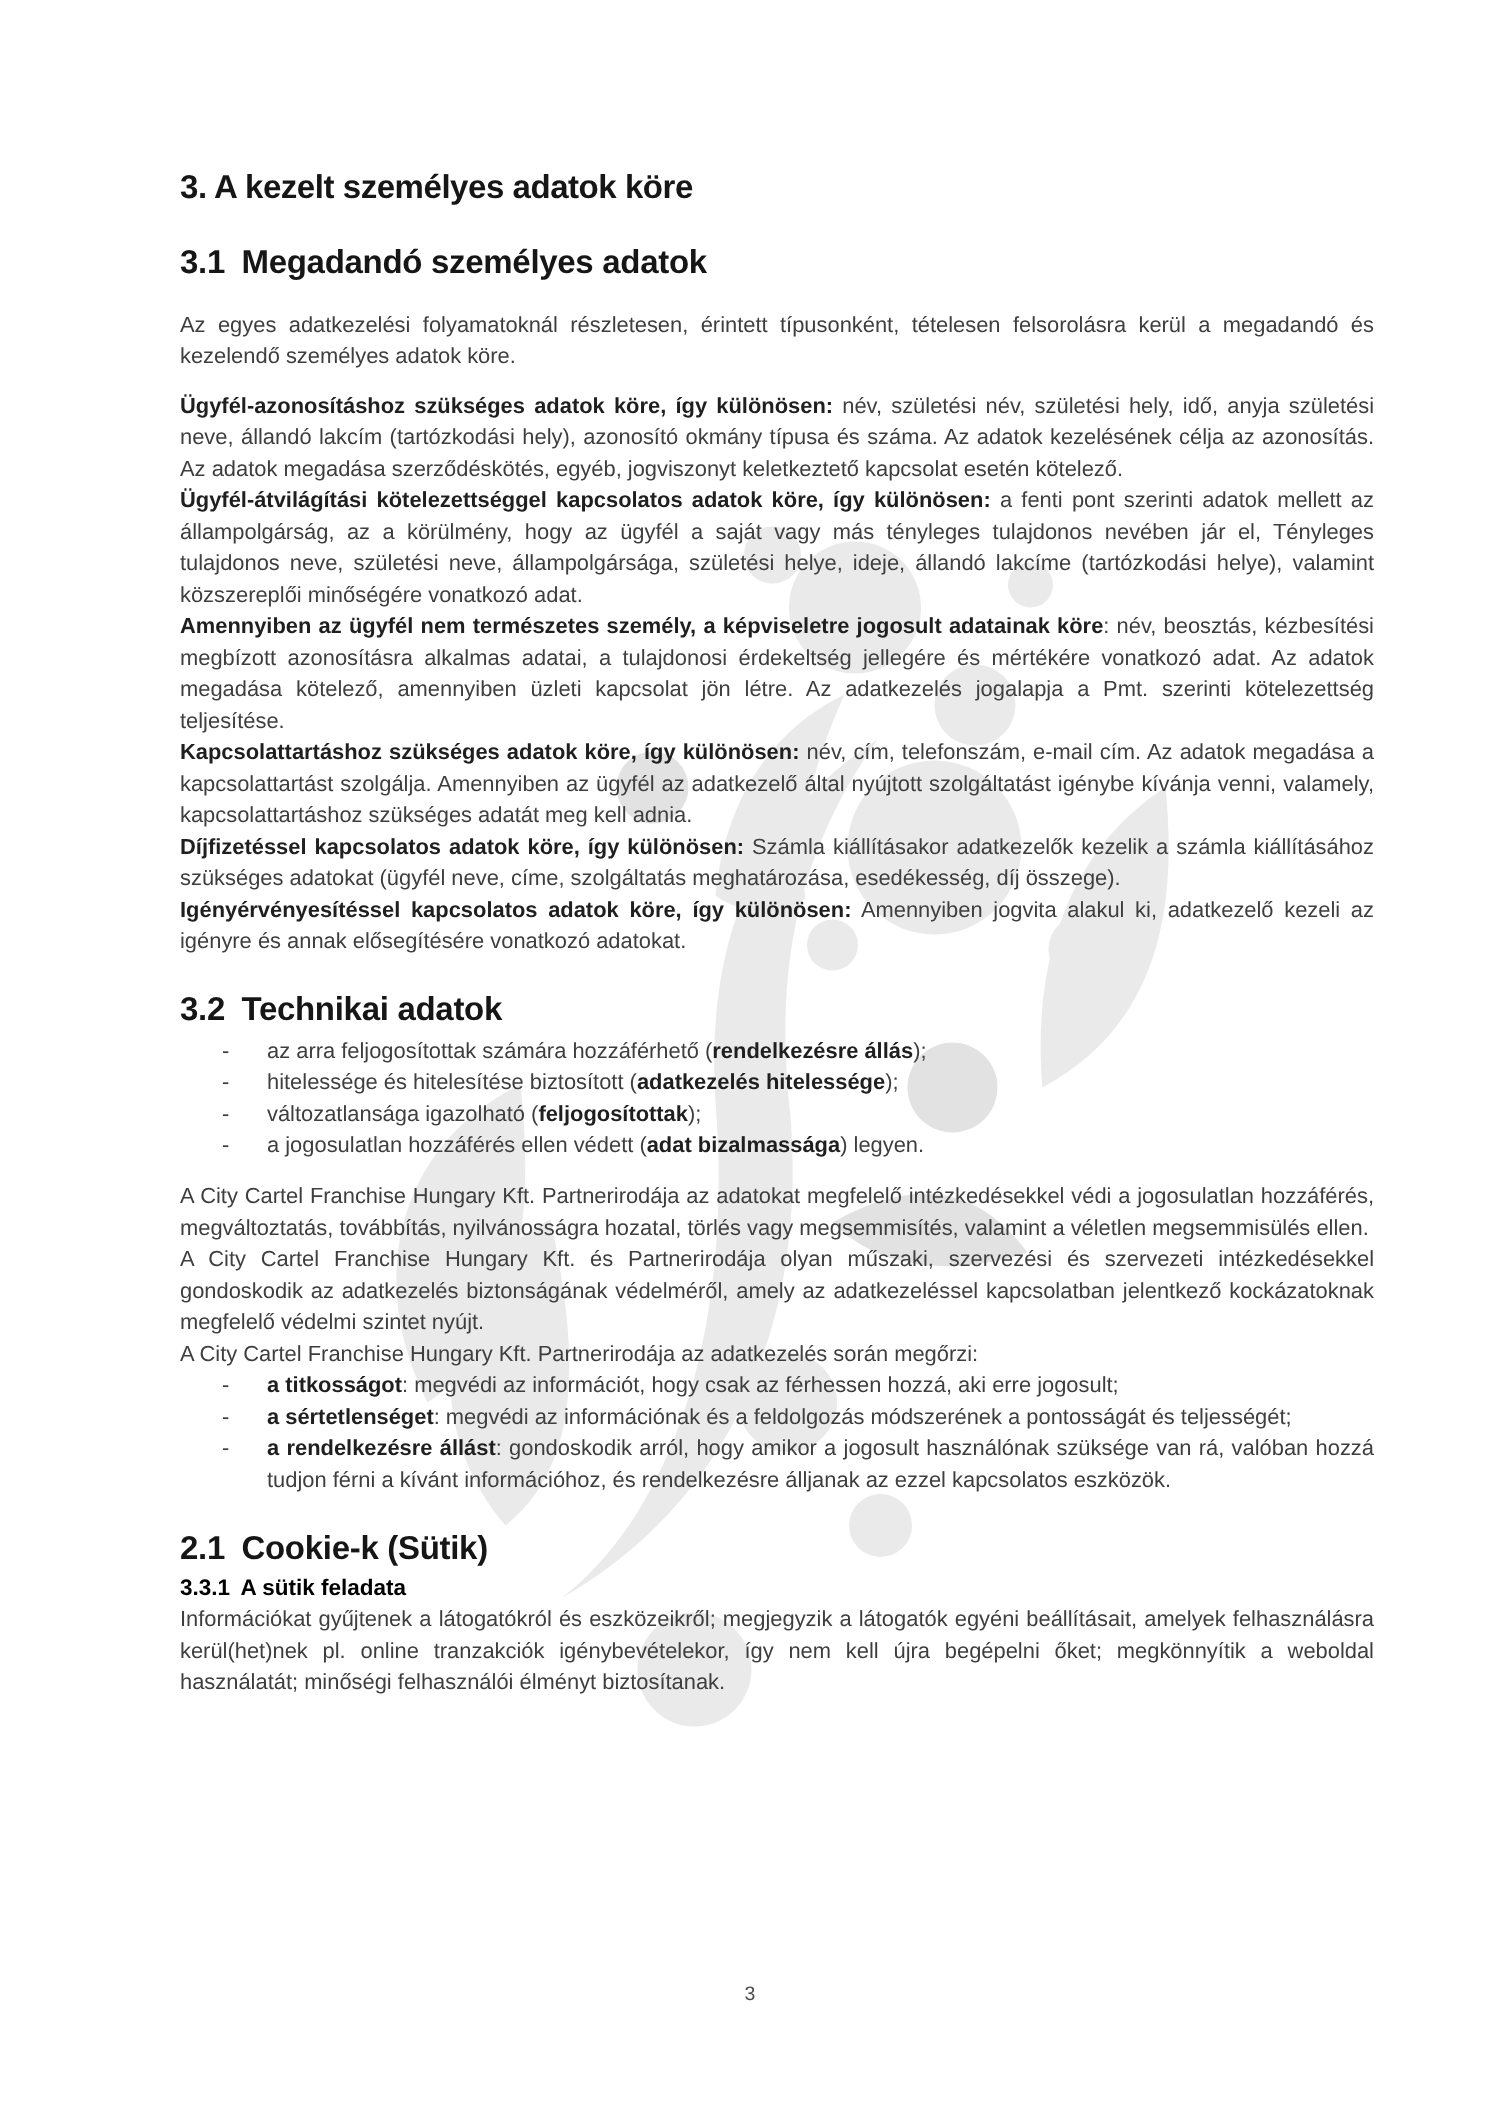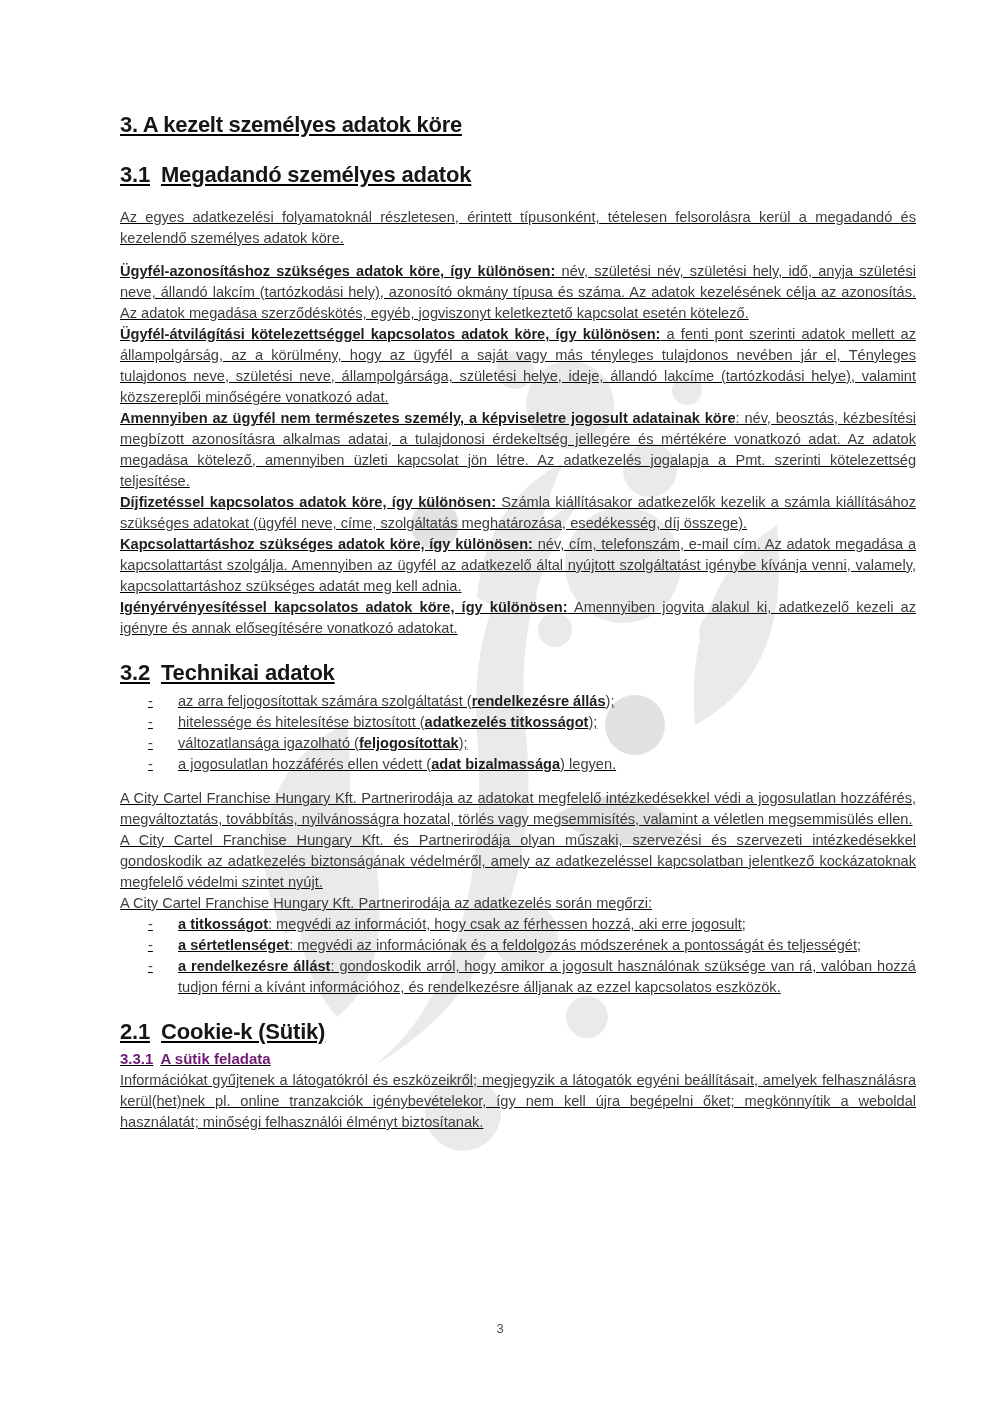--- a/index.html
+++ b/index.html
@@ -2,26 +2,26 @@
 <html><head>
 <meta charset="utf-8">
 <style>
   html,body { margin:0; padding:0; background:#ffffff; }
   .page {
     width:1000px; height:1414px; position:relative; overflow:hidden;
     background:#ffffff;
     font-family:"Liberation Sans","DejaVu Sans",sans-serif;
   }
   .watermark { position:absolute; left:225px; top:295px; width:560px; height:860px; z-index:0; }
-  .content { position:relative; z-index:1; padding:112px 84px 0 120px; box-sizing:border-box;text-decoration:underline; }
+  .content { position:relative; z-index:1; padding:112px 84px 0 120px; box-sizing:border-box; }
 
   h1 { margin:0 0 24px 0; font-size:22px; font-weight:bold; letter-spacing:-0.3px; color:#161616; }
   h2 { margin:21px 0 5px 0; font-size:22px; font-weight:bold; letter-spacing:-0.2px; color:#161616; }
   h2.first { margin-top:0; }
-  h3 { margin:0 0 3px 0; font-size:15px; font-weight:bold; color:#701a75; }
+  h3 { margin:0 0 3px 0; font-size:15px; font-weight:bold; color:#000000; }
   .h-num { margin-right:11px; }
   h3 .h-num { margin-right:7px; }
 
   p.body { margin:0; font-size:14.6px; line-height:21px; color:#3e3e3e; text-align:justify; }
   p.gap-after { margin-bottom:12px;margin-top:19px; }
   .lead { font-weight:bold; color:#1f1f1f; }
   b { font-weight:bold; color:#1f1f1f;margin-top:24px; }
 
   .bullets { margin:0; }
   .bullets.gap-below { margin-bottom:13px; }
@@ -72,37 +72,37 @@
     <h2 class="first"><span class="h-num">3.1</span><span>Megadandó személyes adatok</span></h2>
 
     <p class="body gap-after">Az egyes adatkezelési folyamatoknál részletesen, érintett típusonként, tételesen felsorolásra kerül a megadandó és kezelendő személyes adatok köre.</p>
 
     <p class="body"><span class="lead">Ügyfél-azonosításhoz szükséges adatok köre, így különösen:</span><span> név, születési név, születési hely, idő, anyja születési neve, állandó lakcím (tartózkodási hely), azonosító okmány típusa és száma. Az adatok kezelésének célja az azonosítás. Az adatok megadása szerződéskötés, egyéb, jogviszonyt keletkeztető kapcsolat esetén kötelező.</span></p>
 
     <p class="body"><span class="lead">Ügyfél-átvilágítási kötelezettséggel kapcsolatos adatok köre, így különösen:</span><span> a fenti pont szerinti adatok mellett az állampolgárság, az a körülmény, hogy az ügyfél a saját vagy más tényleges tulajdonos nevében jár el, Tényleges tulajdonos neve, születési neve, állampolgársága, születési helye, ideje, állandó lakcíme (tartózkodási helye), valamint közszereplői minőségére vonatkozó adat.</span></p>
 
     <p class="body"><span class="lead">Amennyiben az ügyfél nem természetes személy, a képviseletre jogosult adatainak köre</span><span>: név, beosztás, kézbesítési megbízott azonosításra alkalmas adatai, a tulajdonosi érdekeltség jellegére és mértékére vonatkozó adat. Az adatok megadása kötelező, amennyiben üzleti kapcsolat jön létre. Az adatkezelés jogalapja a Pmt. szerinti kötelezettség teljesítése.</span></p>
 
+    <p class="body"><span class="lead">Kapcsolattartáshoz szükséges adatok köre, így különösen:</span><span> név, cím, telefonszám, e-mail cím. Az adatok megadása a kapcsolattartást szolgálja. Amennyiben az ügyfél az adatkezelő által nyújtott szolgáltatást igénybe kívánja venni, valamely, kapcsolattartáshoz szükséges adatát meg kell adnia.</span></p>
+
     <p class="body"><span class="lead">Díjfizetéssel kapcsolatos adatok köre, így különösen:</span><span> Számla kiállításakor adatkezelők kezelik a számla kiállításához szükséges adatokat (ügyfél neve, címe, szolgáltatás meghatározása, esedékesség, díj összege).</span></p>
-
-    <p class="body"><span class="lead">Kapcsolattartáshoz szükséges adatok köre, így különösen:</span><span> név, cím, telefonszám, e-mail cím. Az adatok megadása a kapcsolattartást szolgálja. Amennyiben az ügyfél az adatkezelő által nyújtott szolgáltatást igénybe kívánja venni, valamely, kapcsolattartáshoz szükséges adatát meg kell adnia.</span></p>
 
     <p class="body"><span class="lead">Igényérvényesítéssel kapcsolatos adatok köre, így különösen:</span><span> Amennyiben jogvita alakul ki, adatkezelő kezeli az igényre és annak elősegítésére vonatkozó adatokat.</span></p>
 
     <h2><span class="h-num">3.2</span><span>Technikai adatok</span></h2>
 
 
     <div class="bullets gap-below">
       <div class="bullet">
           <span class="dash">-</span>
-          <span class="btxt"><span>az arra feljogosítottak számára szolgáltatást (</span><b>rendelkezésre állás</b><span>);</span></span>
+          <span class="btxt"><span>az arra feljogosítottak számára hozzáférhető (</span><b>rendelkezésre állás</b><span>);</span></span>
         </div>
       <div class="bullet">
           <span class="dash">-</span>
-          <span class="btxt"><span>hitelessége és hitelesítése biztosított (</span><b>adatkezelés titkosságot</b><span>);</span></span>
+          <span class="btxt"><span>hitelessége és hitelesítése biztosított (</span><b>adatkezelés hitelessége</b><span>);</span></span>
         </div>
       <div class="bullet">
           <span class="dash">-</span>
           <span class="btxt"><span>változatlansága igazolható (</span><b>feljogosítottak</b><span>);</span></span>
         </div>
       <div class="bullet">
           <span class="dash">-</span>
           <span class="btxt"><span>a jogosulatlan hozzáférés ellen védett (</span><b>adat bizalmassága</b><span>) legyen.</span></span>
         </div>
     </div>

